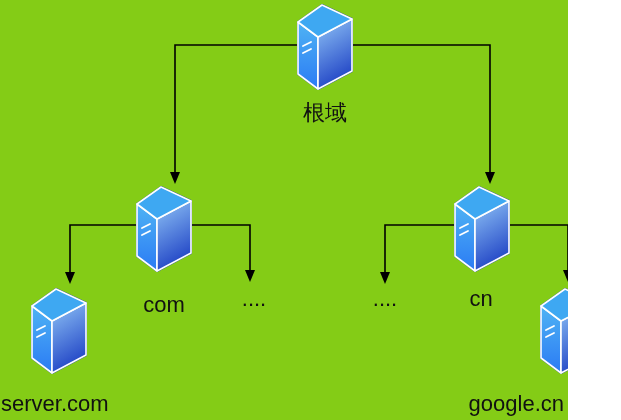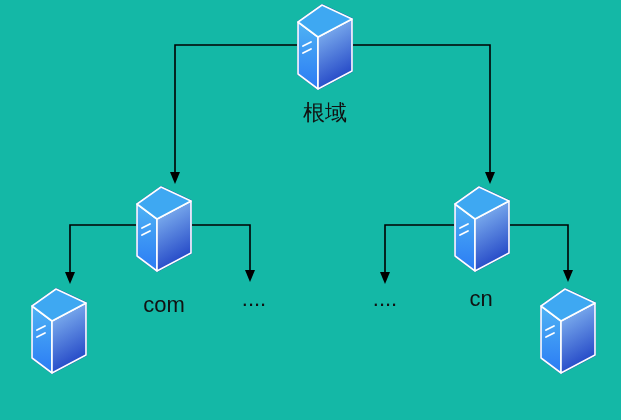--- a/index.html
+++ b/index.html
@@ -2,23 +2,23 @@
 <html><head>
 <meta charset="utf-8">
 <style>
   html, body {
     margin: 0;
     padding: 0;
     background: #ffffff;
   }
   .stage {
     position: relative;
-    width: 621px;
+    width: 568px;
     height: 420px;
-    background: #14b8a6;
+    background: #84cc16;
     overflow: hidden;
     font-family: "Liberation Sans", sans-serif;
   }
   .diagram-svg {
     position: absolute;
     left: 0;
     top: 0;
   }
   .label {
     position: absolute;
@@ -91,15 +91,17 @@
   <div class="label centered" style="left:325px; top:101px;">根域</div>
 
   <div class="label centered" style="left:164px; top:293px;">com</div>
 
   <div class="label centered" style="left:254px; top:287px;">....</div>
 
   <div class="label centered" style="left:385px; top:287px;">....</div>
 
   <div class="label centered" style="left:481px; top:287px;">cn</div>
 
+  <div class="label" style="left:1px; top:392px;">server.com</div>
 
+  <div class="label" style="right:4px; top:392px;">google.cn</div>
 
 </div>
 
 </body></html>

